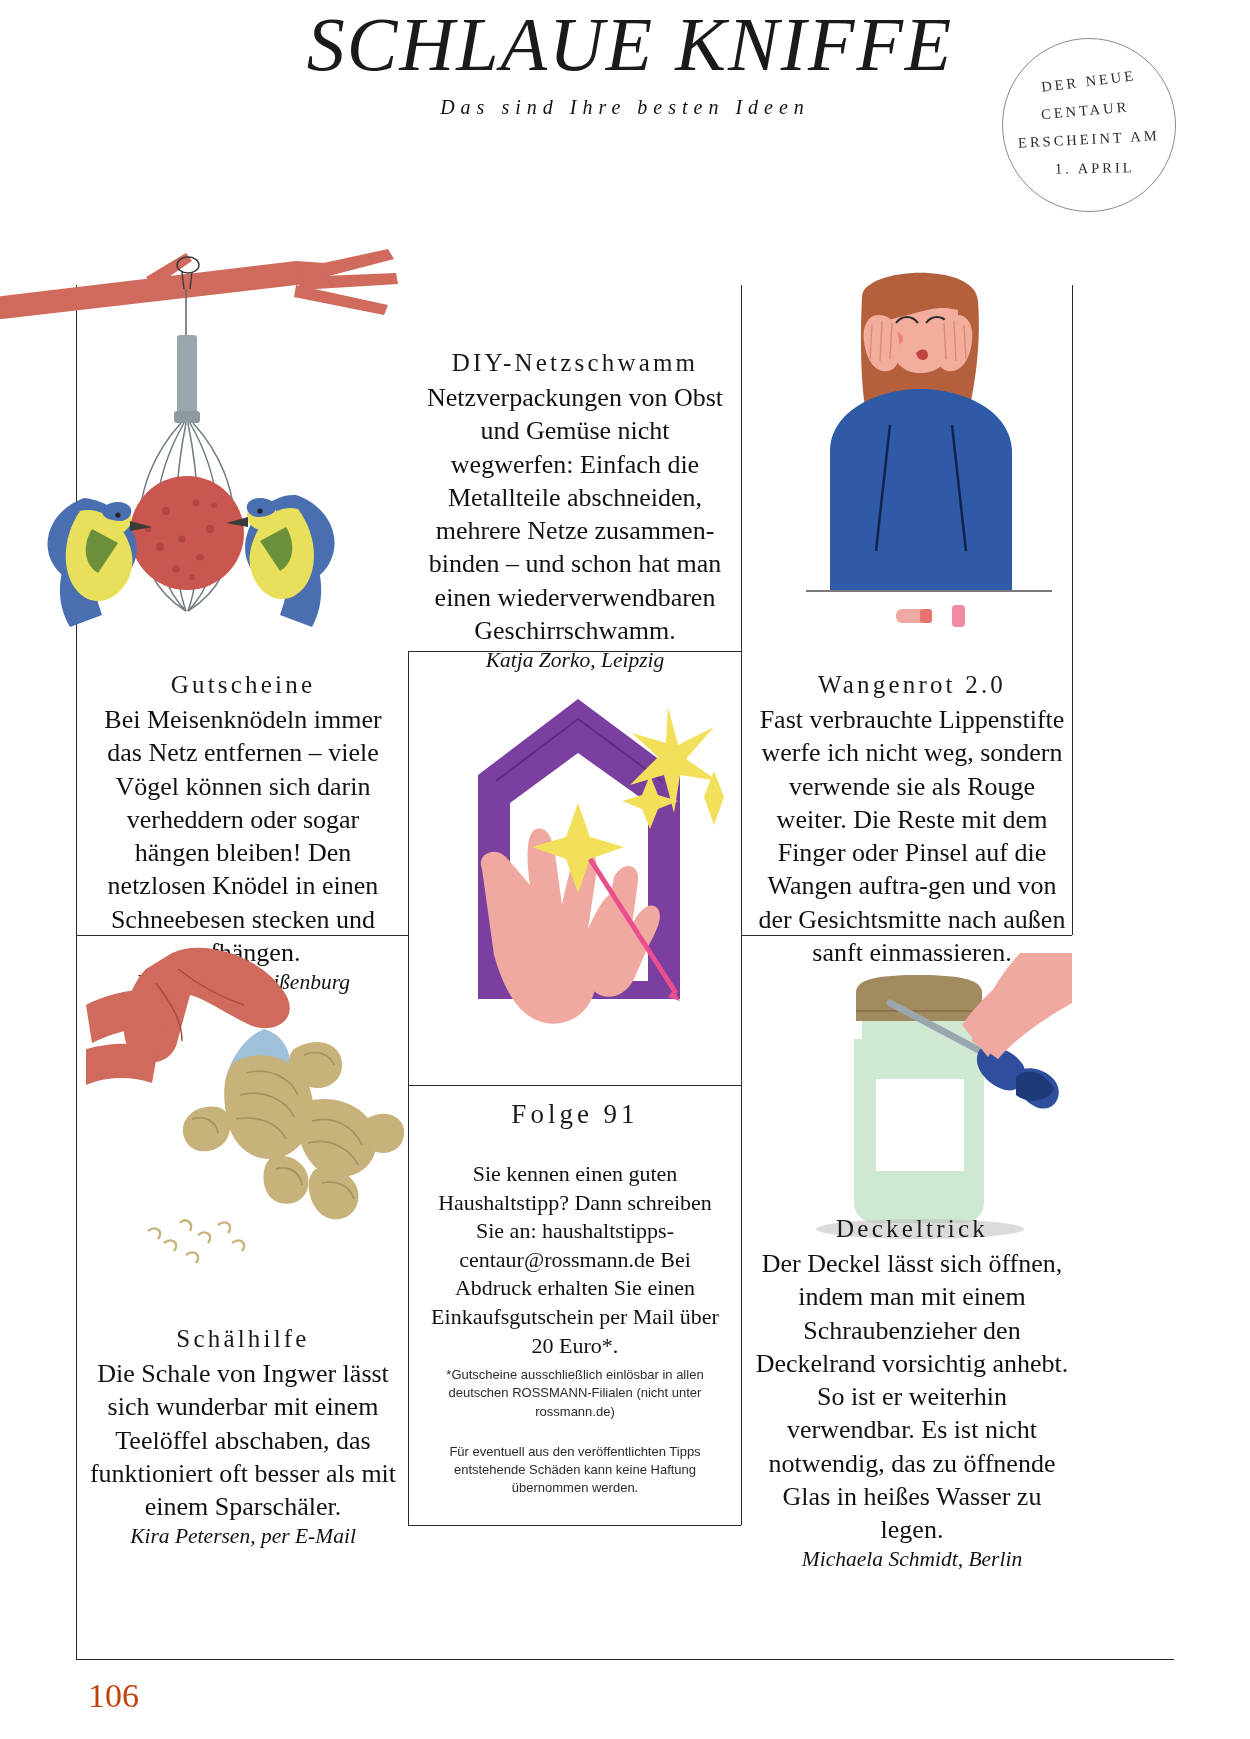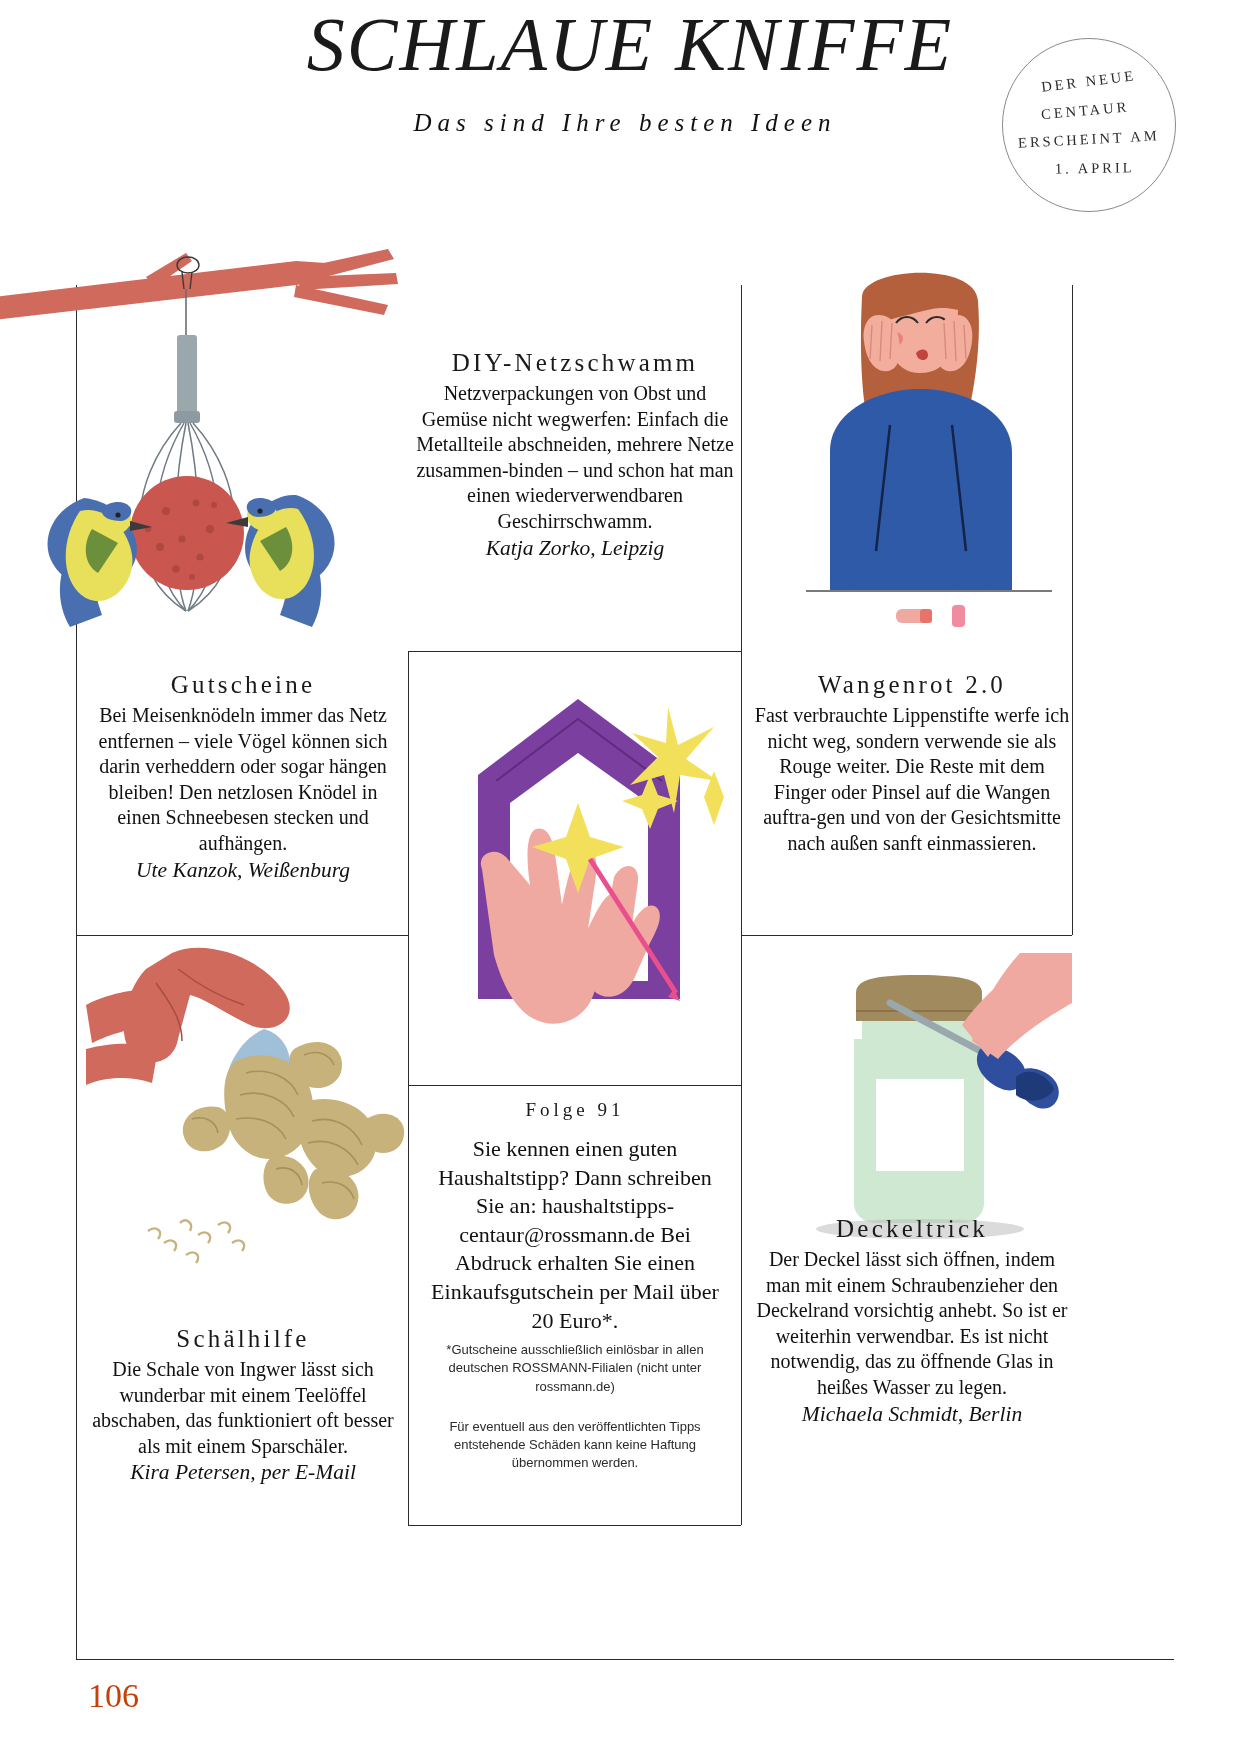--- a/index.html
+++ b/index.html
@@ -23,23 +23,23 @@
     font-weight:400;
     margin:0;
     padding-left:10px;
     line-height:1.0;
     font-style:italic;
   }
   .subtitle {
     text-align:center;
     font-family:"Liberation Serif", serif;
     font-style:italic;
-    font-size:25px;
+    font-size:20px;
     letter-spacing:6px;
-    margin-top:27px;
+    margin-top:14px;
     color:#111;
   }
   .illu-block {
     text-align:center;
     margin-top:46px;
   }
   .illu-label {
     font-family:"Liberation Serif", serif;
     font-size:16px;
     letter-spacing:4.5px;
@@ -91,21 +91,21 @@
     text-align:center;
     font-family:"Liberation Serif", serif;
     font-size:25px;
     letter-spacing:3.2px;
     margin:0 0 4px 0;
     font-weight:400;
   }
   .tip-body {
     text-align:center;
     font-family:"Liberation Serif", serif;
-    font-size:20px;
+    font-size:26px;
     line-height:1.28;
     color:#111;
   }
   .tip-author {
     text-align:center;
     font-family:"Liberation Serif", serif;
     font-style:italic;
     font-size:21.5px;
     line-height:1.3;
     color:#111;
@@ -356,21 +356,21 @@
     </g>
   </svg>
 
   <div class="cell" style="left:12px; top:1072px; width:310px;">
     <div class="tip-title">Schälhilfe</div>
     <div class="tip-body">Die Schale von Ingwer lässt sich wunderbar mit einem Teelöffel abschaben, das funktioniert oft besser als mit einem Sparschäler.</div>
     <div class="tip-author">Kira Petersen, per E-Mail</div>
   </div>
 
   <div class="cell" style="left:348px; top:846px; width:302px;">
-    <div class="tip-title" style="font-size:19px; letter-spacing:4px; margin-bottom:14px;">Folge 91</div>
+    <div class="tip-title" style="font-size:27px; letter-spacing:4px; margin-bottom:30px;">Folge 91</div>
     <div class="tip-body" style="font-size:22px; line-height:1.3;">Sie kennen einen guten Haushaltstipp? Dann schreiben Sie an: haushaltstipps-centaur@rossmann.de Bei Abdruck erhalten Sie einen Einkaufsgutschein per Mail über 20 Euro*.</div>
     <div class="fineprint" style="margin-top:6px;">*Gutscheine ausschließlich einlösbar in allen deutschen ROSSMANN-Filialen (nicht unter rossmann.de)</div>
     <div class="fineprint" style="margin-top:22px;">Für eventuell aus den veröffentlichten Tipps entstehende Schäden kann keine Haftung übernommen werden.</div>
   </div>
 
   <svg class="art" style="left:690px; top:700px;" width="306" height="310" viewBox="0 0 306 310">
 
     <path d="M88 86 L218 86 L218 250 C218 262 208 270 196 270 L110 270 C98 270 88 262 88 250 Z" fill="#cfe8d2"></path>
 
     <rect x="110" y="126" width="88" height="92" fill="#ffffff"></rect>

